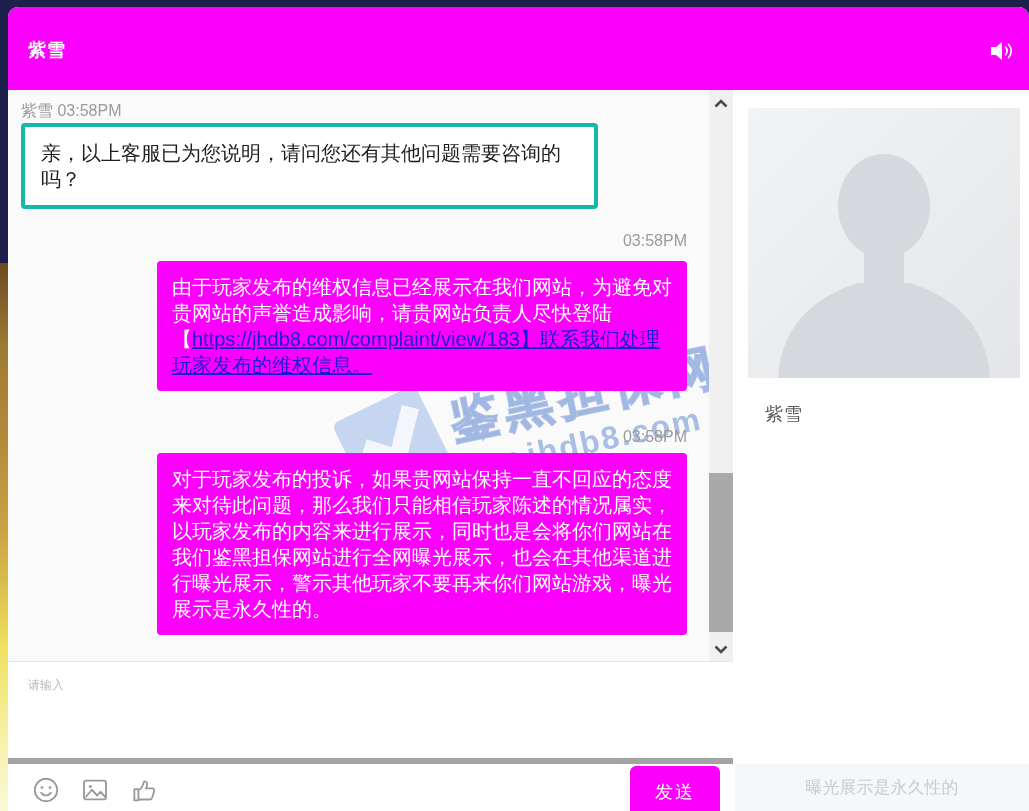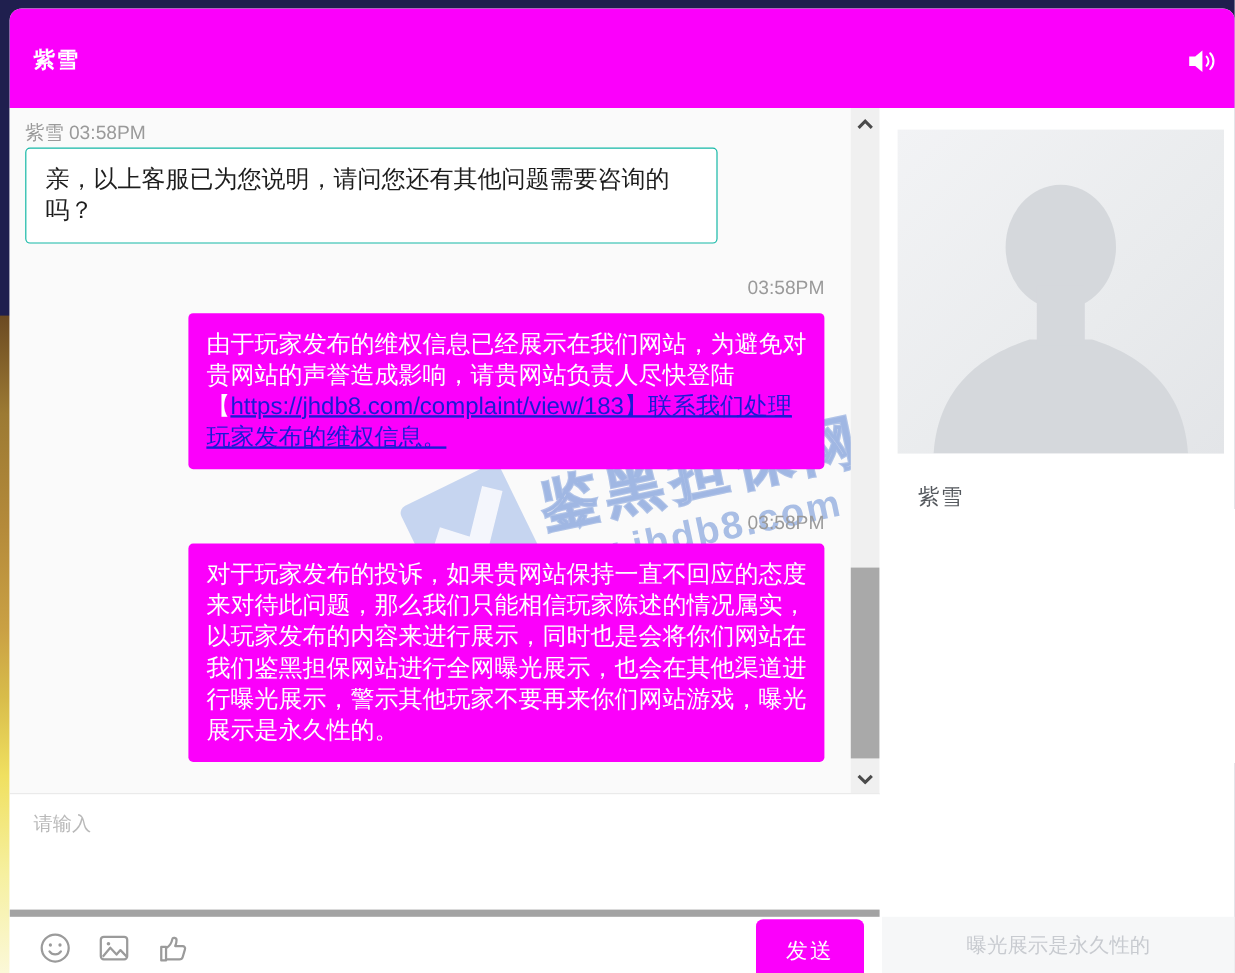--- a/index.html
+++ b/index.html
@@ -26,39 +26,39 @@
   
   .wm{position:absolute;pointer-events:none;}
   .wm-logo{left:318px;top:288px;transform:rotate(-12deg);}
   .wm-brand{left:440px;top:272px;transform:rotate(-12deg);font-size:48px;font-weight:bold;letter-spacing:7px;
     color:rgba(125,155,220,0.28);-webkit-text-stroke:2px rgba(115,150,215,0.55);white-space:nowrap;}
   .wm-url{left:428px;top:338px;transform:rotate(-12deg);font-size:32px;font-weight:bold;letter-spacing:2px;
     color:rgba(115,150,215,0.60);white-space:nowrap;}
   
   .sender-label{position:absolute;left:13px;top:11px;color:var(--gray-text);font-size:16px;text-align:center;}
   .bubble{border-radius:4px;font-size:20px;line-height:26px;}
-  .bubble-agent{position:absolute;left:13px;top:33px;width:577px;background:#fff;border:1px solid #14b8a6;
+  .bubble-agent{position:absolute;left:13px;top:33px;width:577px;background:#fff;border:4px solid #14b8a6;
     color:#1d1d1d;padding:13px 16px;}
   .timestamp{position:absolute;right:46px;color:var(--gray-text);font-size:16px;}
   .ts-1{top:142px;}
   .ts-2{top:338px;}
   .bubble-visitor{position:absolute;right:46px;width:530px;background:var(--accent);color:#fff;padding:13px 15px;}
   .bubble-v1{top:171px;}
   .bubble-v2{top:363px;}
   .bubble-visitor a{color:var(--link);text-decoration:underline;word-break:normal;}
   
   .scrollbar{position:absolute;right:0;top:0;width:24px;height:572px;background:#f0f0f0;}
   .sb-btn{position:absolute;left:0;width:24px;height:22px;display:flex;align-items:center;justify-content:center;cursor:pointer;}
   .sb-up{top:2px;}
   .sb-down{bottom:2px;}
   .sb-thumb{position:absolute;left:0;top:383px;width:24px;height:159px;background:#a9a9a9;cursor:pointer;}
   
   .input-area{position:absolute;left:0;top:572px;width:725px;height:149px;background:#fff;}
   .composer-input{position:absolute;left:0;top:0;width:725px;height:95px;border:none;outline:none;resize:none;
-    background:transparent;padding:15px 20px;font-size:16px;color:#333;font-family:inherit;}
+    background:transparent;padding:15px 20px;font-size:12px;color:#333;font-family:inherit;}
   .composer-input::placeholder{color:#b9b9b9;}
   .toolbar{position:absolute;left:0;bottom:0;width:725px;height:53px;border-top:6px solid #a3a3a3;}
   .tool-icons{position:absolute;left:22px;top:11px;display:flex;gap:17px;align-items:center;}
   .tool-btn{background:none;border:none;cursor:pointer;width:32px;height:32px;padding:0;}
   .send-btn{position:absolute;right:13px;top:2px;width:90px;height:58px;background:var(--accent);border:none;
     border-radius:6px;color:#fff;font-size:18px;cursor:pointer;padding-top:0;display:flex;justify-content:center;
     align-items:flex-start;padding-top:14px;font-family:inherit;letter-spacing:2px;}
   
   .sidebar{position:absolute;left:727px;top:83px;width:294px;height:721px;background:#fff;}
   .avatar{position:absolute;left:13px;top:18px;width:272px;height:270px;overflow:hidden;

